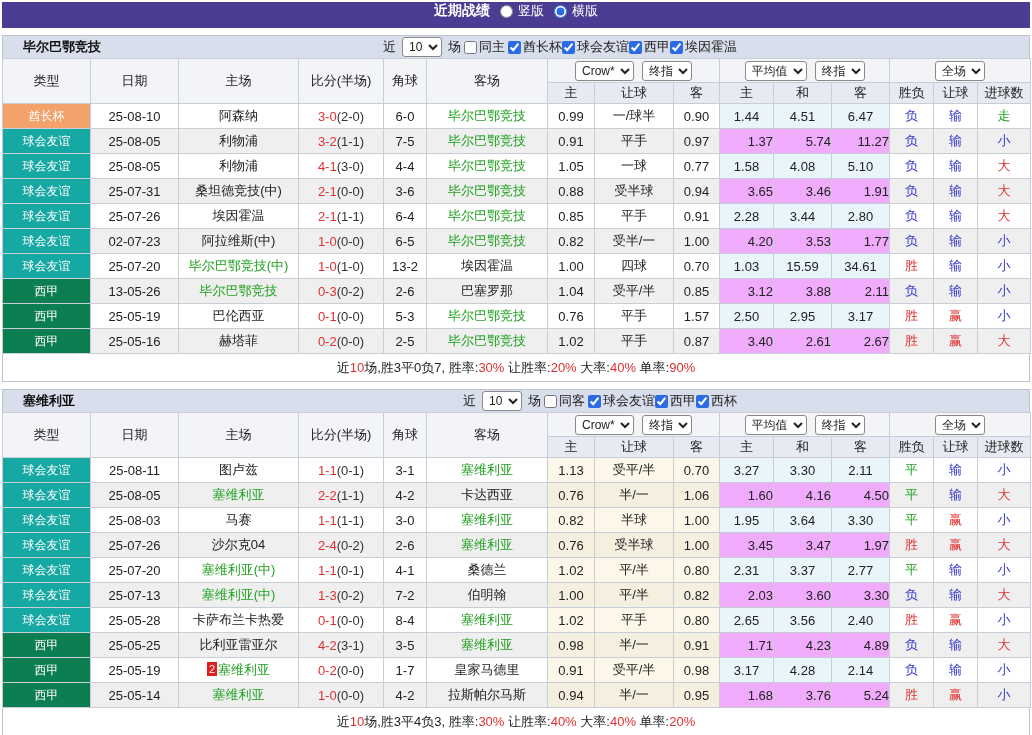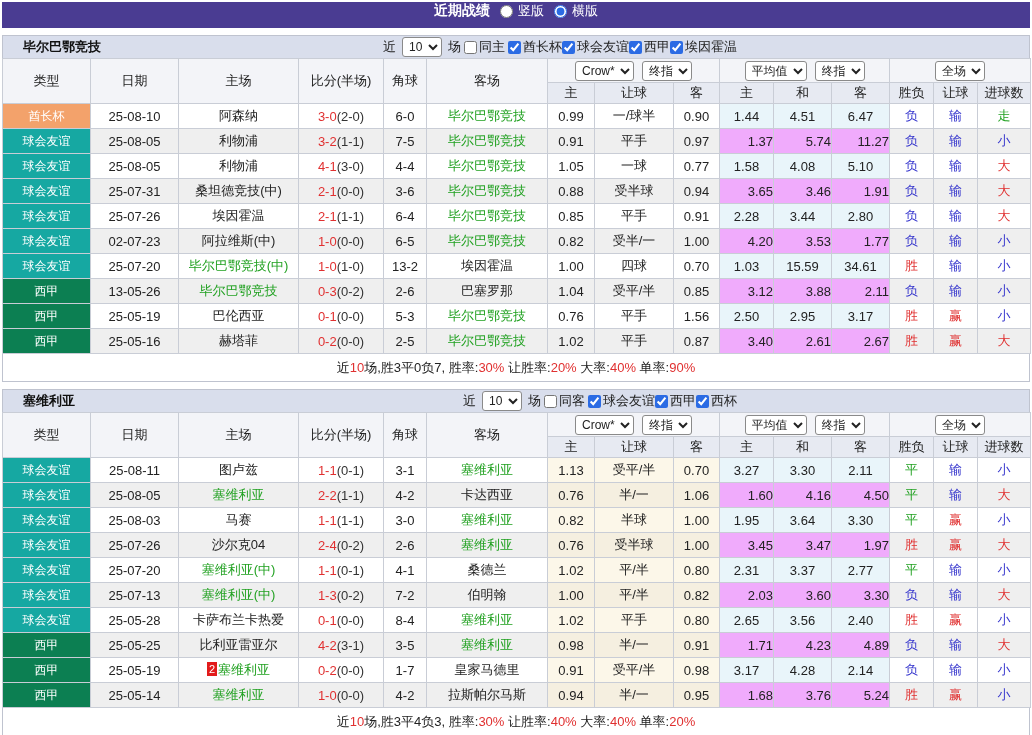--- a/index.html
+++ b/index.html
@@ -291,21 +291,21 @@
         </tr>
         <tr class="r-even">
           <td class="league" style="background: rgb(12, 127, 82);">西甲</td>
           <td>25-05-19</td>
           <td><span>巴伦西亚</span></td>
           <td><span class="t-red">0-1</span><span class="ht-score">(0-0)</span></td>
           <td>5-3</td>
           <td class="team-green">毕尔巴鄂竞技</td>
           <td class="odd">0.76</td>
           <td class="odd">平手</td>
-          <td class="odd">1.56</td>
+          <td class="odd">1.57</td>
           <td class="avg">2.50</td>
           <td class="avg">2.95</td>
           <td class="avg">3.17</td>
           <td class="t-red">胜</td>
           <td class="t-red">赢</td>
           <td class="t-blue">小</td>
         </tr>
         <tr class="r-odd">
           <td class="league" style="background: rgb(12, 127, 82);">西甲</td>
           <td>25-05-16</td>

